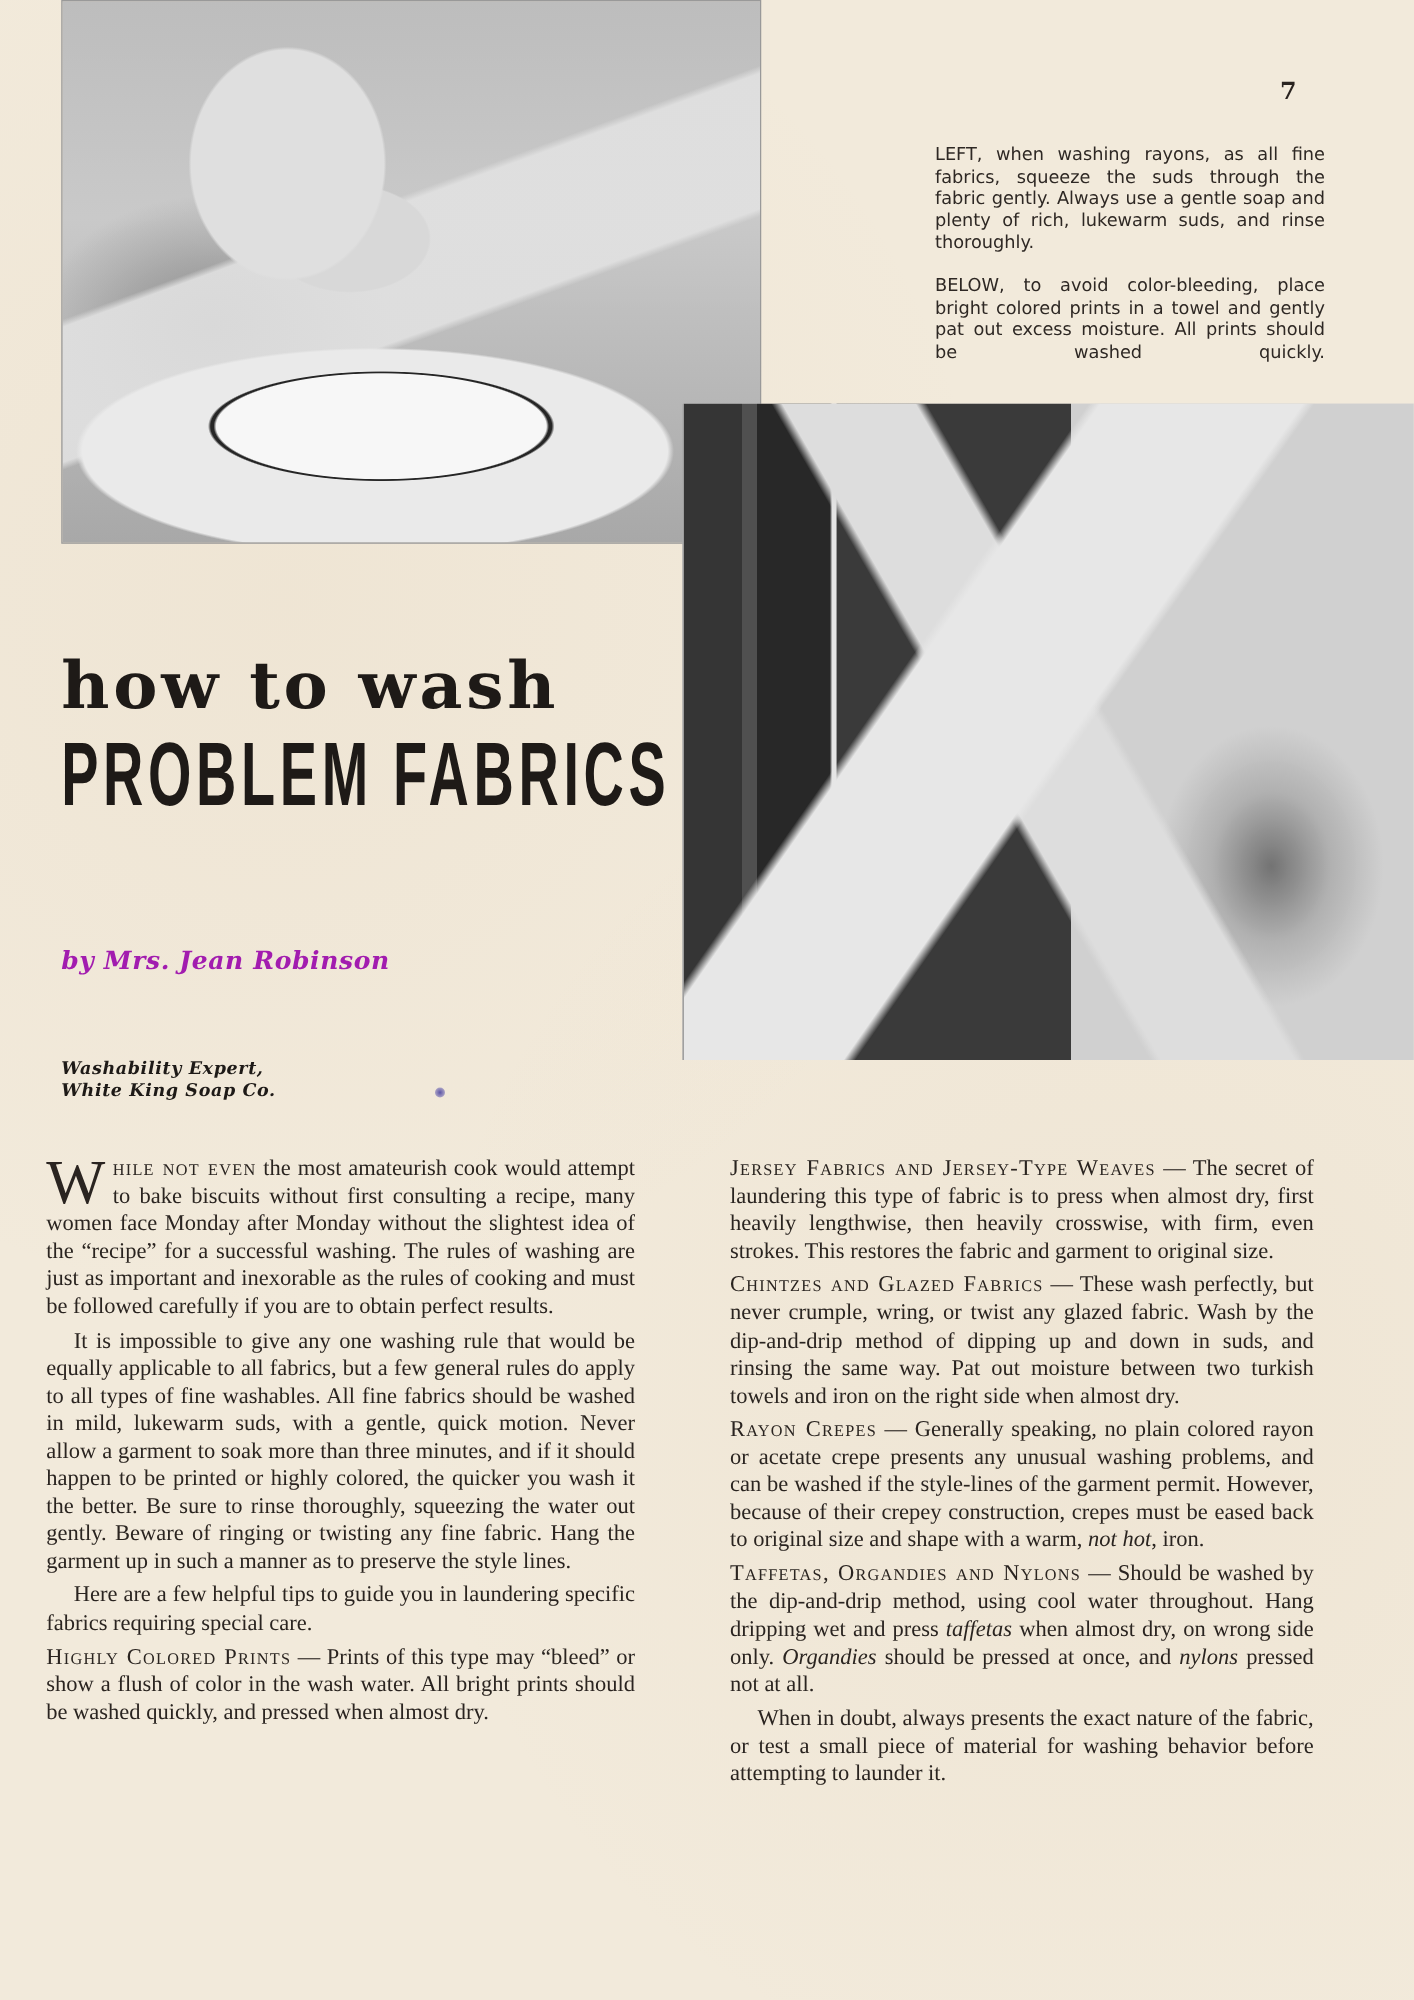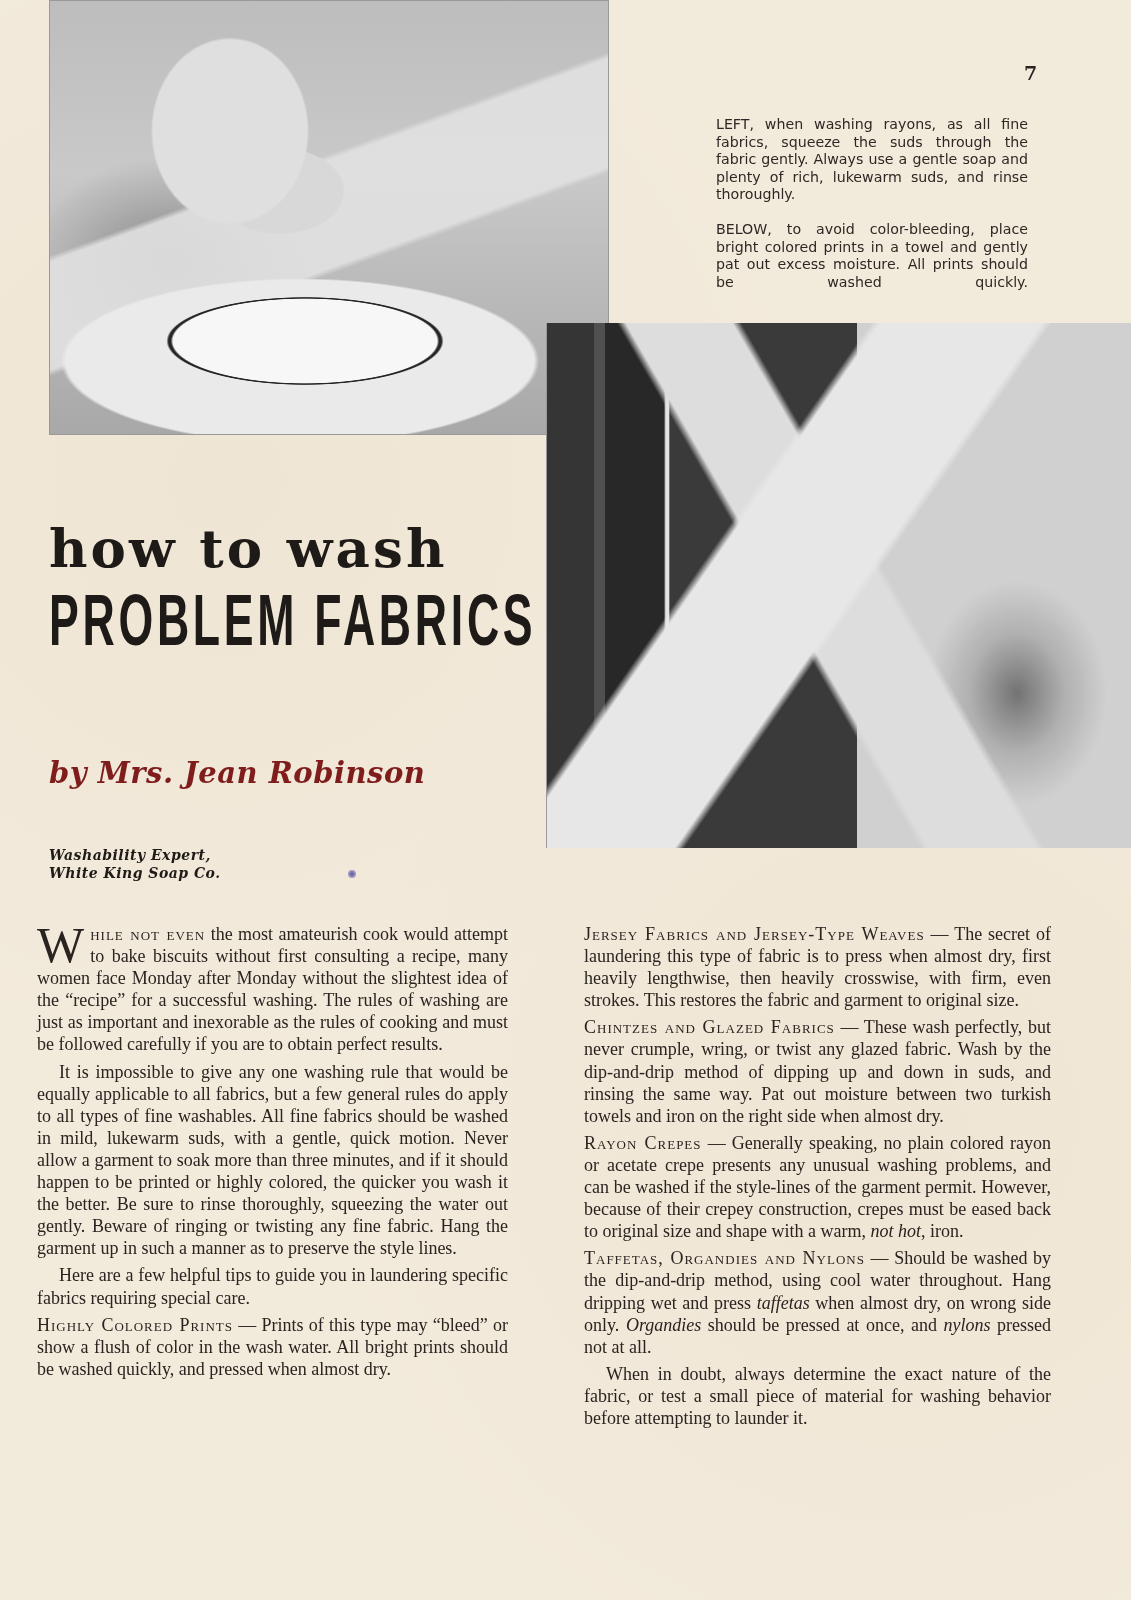--- a/index.html
+++ b/index.html
@@ -10,21 +10,21 @@
       radial-gradient(circle at 20% 30%, rgba(200,170,130,0.08), transparent 40%),
       radial-gradient(circle at 80% 70%, rgba(200,170,130,0.08), transparent 40%);
     font-family: "Liberation Serif", "DejaVu Serif", serif;
     color: #2a2420;
   }
   .page-number {
     position: absolute; left: 1024px; top: 62px;
     font-family: "DejaVu Serif", serif; font-weight: bold; font-size: 19px; color: #2a2420;
   }
   .captions {
-    position: absolute; left: 716px; top: 116px; width: 312px;
+    position: absolute; left: 748px; top: 116px; width: 312px;
     font-family: "DejaVu Sans", sans-serif; font-size: 14.2px; line-height: 17.6px;
     color: #2e2824; text-align: justify;
   }
   .captions p { margin: 0 0 17px 0; text-align-last: justify; }
   .captions p:last-child { margin: 0; }
 
   .photo {
     position: absolute; overflow: hidden;
     filter: grayscale(1) contrast(1.05);
   }
@@ -57,21 +57,21 @@
     transform: scaleX(1.02); transform-origin: left;
   }
   .title-line-2 {
     font-family: "Liberation Sans", sans-serif; font-weight: bold; font-size: 72px;
     letter-spacing: 6px; color: #1e1a17; line-height: 78px; margin-top: 6px;
     transform: scaleX(0.62); transform-origin: left; white-space: nowrap;
   }
   .byline {
     position: absolute; left: 49px; top: 756px;
     font-family: "DejaVu Serif", serif; font-style: italic; font-weight: bold;
-    font-size: 29px; color: #7f1d1d; letter-spacing: 0.5px;
+    font-size: 20px; color: #a21caf; letter-spacing: 0.5px;
   }
   .author-title {
     position: absolute; left: 49px; top: 814px;
     font-family: "DejaVu Serif", serif; font-style: italic; font-weight: 900;
     font-size: 14px; line-height: 18px; color: #1e1a17; letter-spacing: 0.5px; margin-top: 32px;
   }
   .ink-dot {
     position: absolute; left: 348px; top: 870px; width: 8px; height: 8px;
     border-radius: 50%; background: radial-gradient(circle, #5b54a6 0%, rgba(120,110,190,0.3) 100%);
   }
@@ -122,14 +122,14 @@
   <p class="indent">It is impossible to give any one washing rule that would be equally applicable to all fabrics, but a few general rules do apply to all types of fine washables. All fine fabrics should be washed in mild, lukewarm suds, with a gentle, quick motion. Never allow a garment to soak more than three minutes, and if it should happen to be printed or highly colored, the quicker you wash it the better. Be sure to rinse thoroughly, squeezing the water out gently. Beware of ringing or twisting any fine fabric. Hang the garment up in such a manner as to preserve the style lines.</p>
   <p class="indent">Here are a few helpful tips to guide you in laundering specific fabrics requiring special care.</p>
   <p><span class="sc">Highly Colored Prints</span><span> — Prints of this type may “bleed” or show a flush of color in the wash water. All bright prints should be washed quickly, and pressed when almost dry.</span></p>
 </div>
 
 <div class="column col-right">
   <p><span class="sc">Jersey Fabrics and Jersey-Type Weaves</span><span> — The secret of laundering this type of fabric is to press when almost dry, first heavily lengthwise, then heavily crosswise, with firm, even strokes. This restores the fabric and garment to original size.</span></p>
   <p><span class="sc">Chintzes and Glazed Fabrics</span><span> — These wash perfectly, but never crumple, wring, or twist any glazed fabric. Wash by the dip-and-drip method of dipping up and down in suds, and rinsing the same way. Pat out moisture between two turkish towels and iron on the right side when almost dry.</span></p>
   <p><span class="sc">Rayon Crepes</span><span> — Generally speaking, no plain colored rayon or acetate crepe presents any unusual washing problems, and can be washed if the style-lines of the garment permit. However, because of their crepey construction, crepes must be eased back to original size and shape with a warm, </span><em>not hot</em><span>, iron.</span></p>
   <p><span class="sc">Taffetas, Organdies and Nylons</span><span> — Should be washed by the dip-and-drip method, using cool water throughout. Hang dripping wet and press </span><em>taffetas</em><span> when almost dry, on wrong side only. </span><em>Organdies</em><span> should be pressed at once, and </span><em>nylons</em><span> pressed not at all.</span></p>
-  <p class="indent">When in doubt, always determine the exact nature of the fabric, or test a small piece of material for washing behavior before attempting to launder it.</p>
+  <p class="indent">When in doubt, always presents the exact nature of the fabric, or test a small piece of material for washing behavior before attempting to launder it.</p>
 </div>
 
 </body></html>

